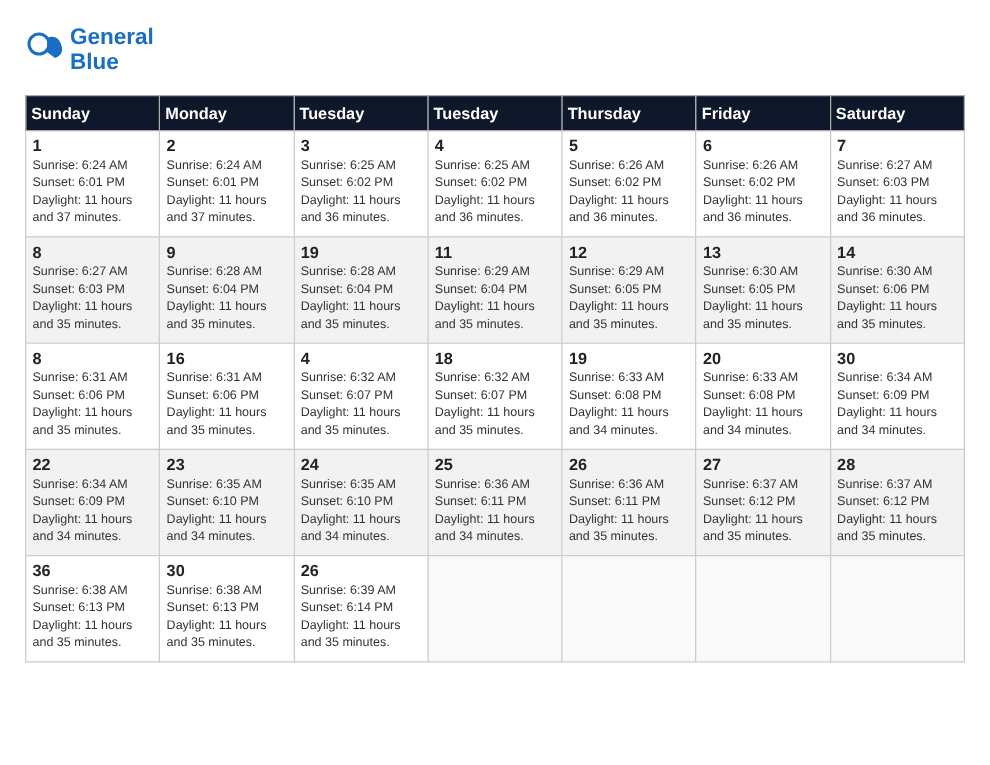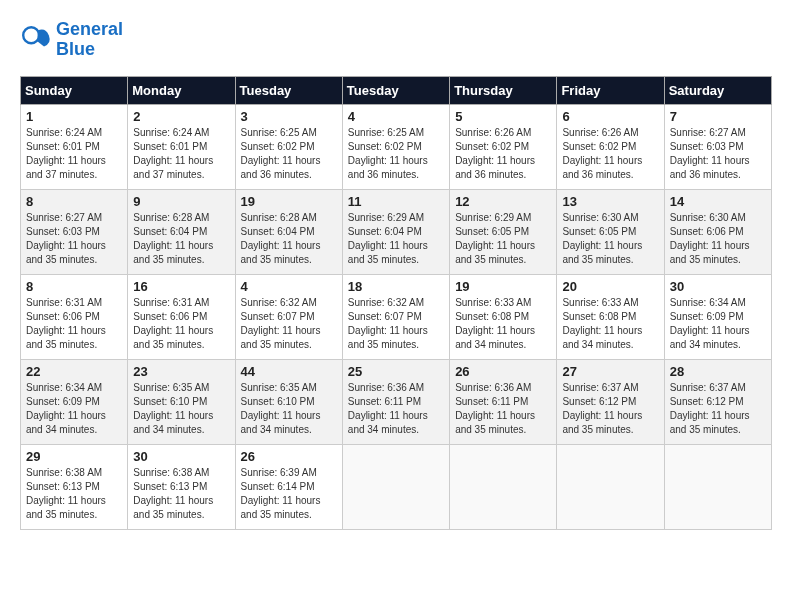--- a/index.html
+++ b/index.html
@@ -307,21 +307,21 @@
       </td>
         <td>
         <span class="day-num">23</span>
         <div class="day-info">
           Sunrise: 6:35 AM<br>
           Sunset: 6:10 PM<br>
           Daylight: 11 hours and 34 minutes.
         </div>
       </td>
         <td>
-        <span class="day-num">44</span>
+        <span class="day-num">24</span>
         <div class="day-info">
           Sunrise: 6:35 AM<br>
           Sunset: 6:10 PM<br>
           Daylight: 11 hours and 34 minutes.
         </div>
       </td>
         <td>
         <span class="day-num">25</span>
         <div class="day-info">
           Sunrise: 6:36 AM<br>
@@ -349,21 +349,21 @@
         <span class="day-num">28</span>
         <div class="day-info">
           Sunrise: 6:37 AM<br>
           Sunset: 6:12 PM<br>
           Daylight: 11 hours and 35 minutes.
         </div>
       </td>
       </tr>
       <tr>
         <td>
-        <span class="day-num">29</span>
+        <span class="day-num">36</span>
         <div class="day-info">
           Sunrise: 6:38 AM<br>
           Sunset: 6:13 PM<br>
           Daylight: 11 hours and 35 minutes.
         </div>
       </td>
         <td>
         <span class="day-num">30</span>
         <div class="day-info">
           Sunrise: 6:38 AM<br>

